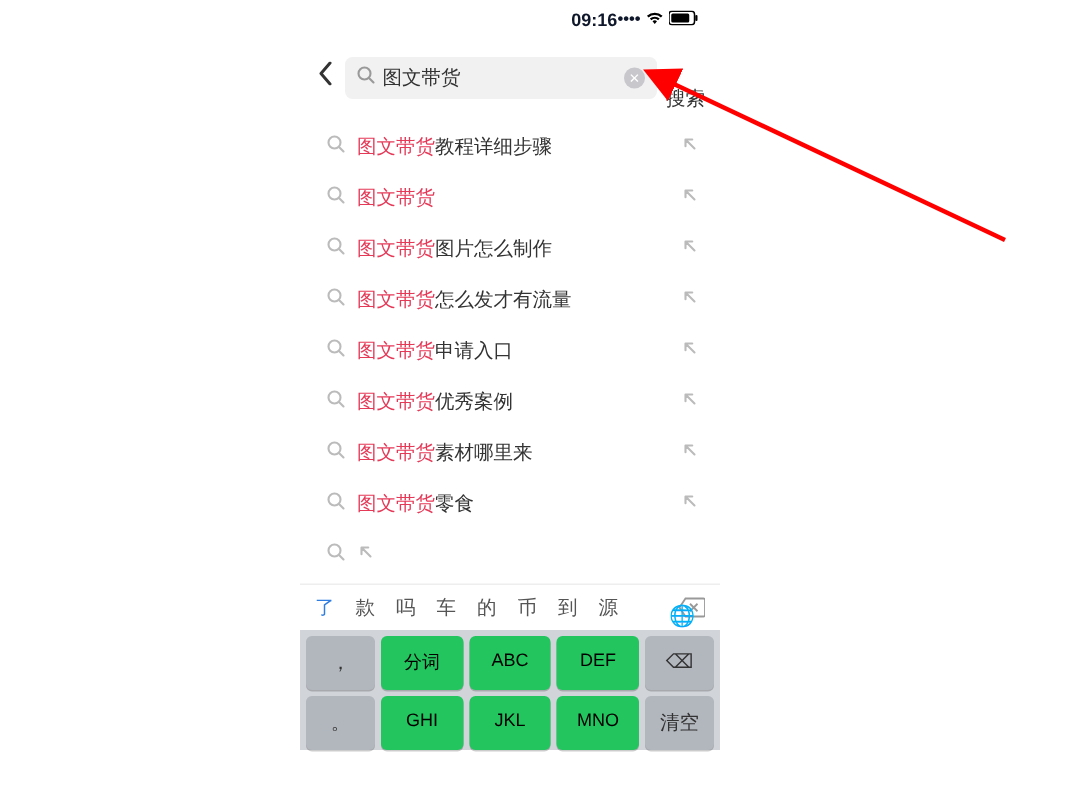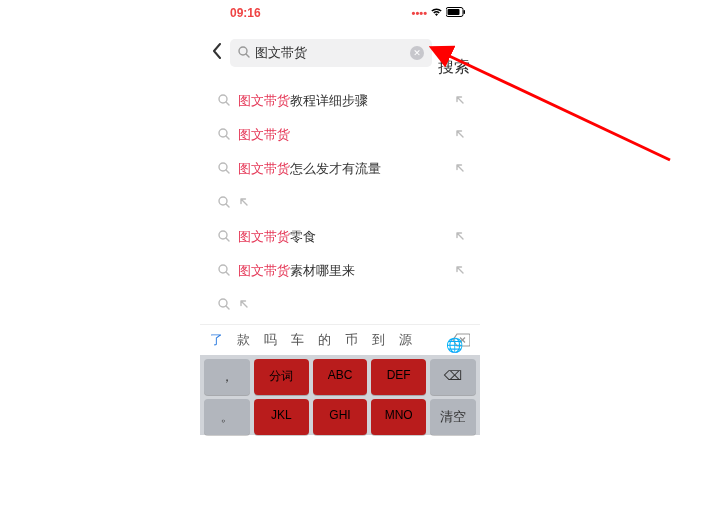--- a/index.html
+++ b/index.html
@@ -12,26 +12,26 @@
       overflow: hidden;
     }
     .phone-container {
       width: 280px;
       margin-left: 200px;
       background: #fff;
       position: relative;
     }
     .status-bar {
       display: flex;
-      justify-content: space-between;
+      justify-content: flex-end;
       align-items: center;
       padding: 6px 14px 4px;
       font-size: 12px;
       font-weight: 600;
-      color: #ef4444;
+      color: #0f172a;
     }
     .status-time { margin-left: 16px; }
     .status-icons { display: flex; gap: 3px; align-items: center; }
     .status-icons span { font-size: 11px; }
     .search-row {
       display: flex;
       align-items: center;
       padding: 4px 10px;
       gap: 6px;
     }
@@ -63,21 +63,21 @@
       height: 14px;
       background: #c7c7cc;
       border-radius: 50%;
       display: flex;
       align-items: center;
       justify-content: center;
       color: #fff;
       font-size: 9px;
     }
     .search-label {
-      font-size: 16px;
+      font-size: 13px;
       color: #333;
       margin-top: 29px;
     }
     .suggestion-list { padding: 2px 0; }
     .suggestion-item {
       display: flex;
       align-items: flex-end;
       padding: 8px 14px 8px 18px;
       gap: 8px;
     }
@@ -117,21 +117,21 @@
       background: #d1d4d9;
       padding: 4px 4px 0;
     }
     .kb-row {
       display: flex;
       gap: 4px;
       margin-bottom: 4px;
     }
     .kb-key {
       flex: 1;
-      background: #b91c1c;
+      background: #22c55e;
       border-radius: 4px;
       text-align: center;
       padding: 9px 0;
       font-size: 12px;
       color: #000;
       box-shadow: 0 1px 0 rgba(0,0,0,0.2);
     }
     .kb-key.func {
       background: #b2b6bd;
       color: #333;
@@ -217,62 +217,91 @@
           </svg>
     </span>
       </div>
       <div class="suggestion-item">
     <span>
       <svg class="sugg-search-icon" width="12" height="12" viewBox="0 0 12 12">
             <circle cx="5" cy="5" r="4" stroke="#bbb" stroke-width="1.4" fill="none"></circle>
             <line x1="8" y1="8" x2="11" y2="11" stroke="#bbb" stroke-width="1.4" stroke-linecap="round"></line>
           </svg>
     </span>
+    <span class="sugg-text"><span class="highlight">图文带货</span>图片怎么制作</span>
+    <span>
+      <svg class="sugg-arrow" width="12" height="12" viewBox="0 0 12 12">
+            <path d="M9 3 L3 9 M3 9 L7.5 9 M3 9 L3 4.5" stroke="#bbb" stroke-width="1.4" fill="none" stroke-linecap="round" transform="rotate(90 6 6)"></path>
+          </svg>
+    </span>
+      </div>
+      <div class="suggestion-item">
+    <span>
+      <svg class="sugg-search-icon" width="12" height="12" viewBox="0 0 12 12">
+            <circle cx="5" cy="5" r="4" stroke="#bbb" stroke-width="1.4" fill="none"></circle>
+            <line x1="8" y1="8" x2="11" y2="11" stroke="#bbb" stroke-width="1.4" stroke-linecap="round"></line>
+          </svg>
+    </span>
     <span class="sugg-text"><span class="highlight">图文带货</span>怎么发才有流量</span>
     <span>
       <svg class="sugg-arrow" width="12" height="12" viewBox="0 0 12 12">
             <path d="M9 3 L3 9 M3 9 L7.5 9 M3 9 L3 4.5" stroke="#bbb" stroke-width="1.4" fill="none" stroke-linecap="round" transform="rotate(90 6 6)"></path>
           </svg>
     </span>
       </div>
       <div class="suggestion-item">
     <span>
       <svg class="sugg-search-icon" width="12" height="12" viewBox="0 0 12 12">
             <circle cx="5" cy="5" r="4" stroke="#bbb" stroke-width="1.4" fill="none"></circle>
             <line x1="8" y1="8" x2="11" y2="11" stroke="#bbb" stroke-width="1.4" stroke-linecap="round"></line>
           </svg>
     </span>
+    <span class="sugg-text"><span class="highlight">图文带货</span>申请入口</span>
+    <span>
+      <svg class="sugg-arrow" width="12" height="12" viewBox="0 0 12 12">
+            <path d="M9 3 L3 9 M3 9 L7.5 9 M3 9 L3 4.5" stroke="#bbb" stroke-width="1.4" fill="none" stroke-linecap="round" transform="rotate(90 6 6)"></path>
+          </svg>
+    </span>
+      </div>
+      <div class="suggestion-item">
+    <span>
+      <svg class="sugg-search-icon" width="12" height="12" viewBox="0 0 12 12">
+            <circle cx="5" cy="5" r="4" stroke="#bbb" stroke-width="1.4" fill="none"></circle>
+            <line x1="8" y1="8" x2="11" y2="11" stroke="#bbb" stroke-width="1.4" stroke-linecap="round"></line>
+          </svg>
+    </span>
+    <span class="sugg-text"><span class="highlight">图文带货</span>优秀案例</span>
+    <span>
+      <svg class="sugg-arrow" width="12" height="12" viewBox="0 0 12 12">
+            <path d="M9 3 L3 9 M3 9 L7.5 9 M3 9 L3 4.5" stroke="#bbb" stroke-width="1.4" fill="none" stroke-linecap="round" transform="rotate(90 6 6)"></path>
+          </svg>
+    </span>
+      </div>
+      <div class="suggestion-item">
+    <span>
+      <svg class="sugg-search-icon" width="12" height="12" viewBox="0 0 12 12">
+            <circle cx="5" cy="5" r="4" stroke="#bbb" stroke-width="1.4" fill="none"></circle>
+            <line x1="8" y1="8" x2="11" y2="11" stroke="#bbb" stroke-width="1.4" stroke-linecap="round"></line>
+          </svg>
+    </span>
+    <span class="sugg-text"><span class="highlight">图文带货</span>素材哪里来</span>
     <span>
       <svg class="sugg-arrow" width="12" height="12" viewBox="0 0 12 12">
             <path d="M9 3 L3 9 M3 9 L7.5 9 M3 9 L3 4.5" stroke="#bbb" stroke-width="1.4" fill="none" stroke-linecap="round" transform="rotate(90 6 6)"></path>
           </svg>
     </span>
       </div>
       <div class="suggestion-item">
     <span>
       <svg class="sugg-search-icon" width="12" height="12" viewBox="0 0 12 12">
             <circle cx="5" cy="5" r="4" stroke="#bbb" stroke-width="1.4" fill="none"></circle>
             <line x1="8" y1="8" x2="11" y2="11" stroke="#bbb" stroke-width="1.4" stroke-linecap="round"></line>
           </svg>
     </span>
     <span class="sugg-text"><span class="highlight">图文带货</span>零食</span>
-    <span>
-      <svg class="sugg-arrow" width="12" height="12" viewBox="0 0 12 12">
-            <path d="M9 3 L3 9 M3 9 L7.5 9 M3 9 L3 4.5" stroke="#bbb" stroke-width="1.4" fill="none" stroke-linecap="round" transform="rotate(90 6 6)"></path>
-          </svg>
-    </span>
-      </div>
-      <div class="suggestion-item">
-    <span>
-      <svg class="sugg-search-icon" width="12" height="12" viewBox="0 0 12 12">
-            <circle cx="5" cy="5" r="4" stroke="#bbb" stroke-width="1.4" fill="none"></circle>
-            <line x1="8" y1="8" x2="11" y2="11" stroke="#bbb" stroke-width="1.4" stroke-linecap="round"></line>
-          </svg>
-    </span>
-    <span class="sugg-text"><span class="highlight">图文带货</span>素材哪里来</span>
     <span>
       <svg class="sugg-arrow" width="12" height="12" viewBox="0 0 12 12">
             <path d="M9 3 L3 9 M3 9 L7.5 9 M3 9 L3 4.5" stroke="#bbb" stroke-width="1.4" fill="none" stroke-linecap="round" transform="rotate(90 6 6)"></path>
           </svg>
     </span>
       </div>
       <div class="suggestion-item">
     <span>
       <svg class="sugg-search-icon" width="12" height="12" viewBox="0 0 12 12">
             <circle cx="5" cy="5" r="4" stroke="#bbb" stroke-width="1.4" fill="none"></circle>
@@ -312,22 +341,22 @@
   <div class="keyboard" id="keyboard">
       <div class="kb-row">
         <div class="kb-key func small">，</div>
         <div class="kb-key ">分词</div>
         <div class="kb-key ">ABC</div>
         <div class="kb-key ">DEF</div>
         <div class="kb-key func small">⌫</div>
       </div>
       <div class="kb-row">
         <div class="kb-key func small">。</div>
+        <div class="kb-key ">GHI</div>
         <div class="kb-key ">JKL</div>
-        <div class="kb-key ">GHI</div>
         <div class="kb-key ">MNO</div>
         <div class="kb-key func small">清空</div>
       </div>
     </div>
 </div>
 
 <svg class="arrow-annotation">
   <defs>
     <marker id="arrowhead" markerWidth="8" markerHeight="8" refX="2" refY="4" orient="auto">
       <polygon points="0 0, 8 4, 0 8" fill="#ff0000"></polygon>

